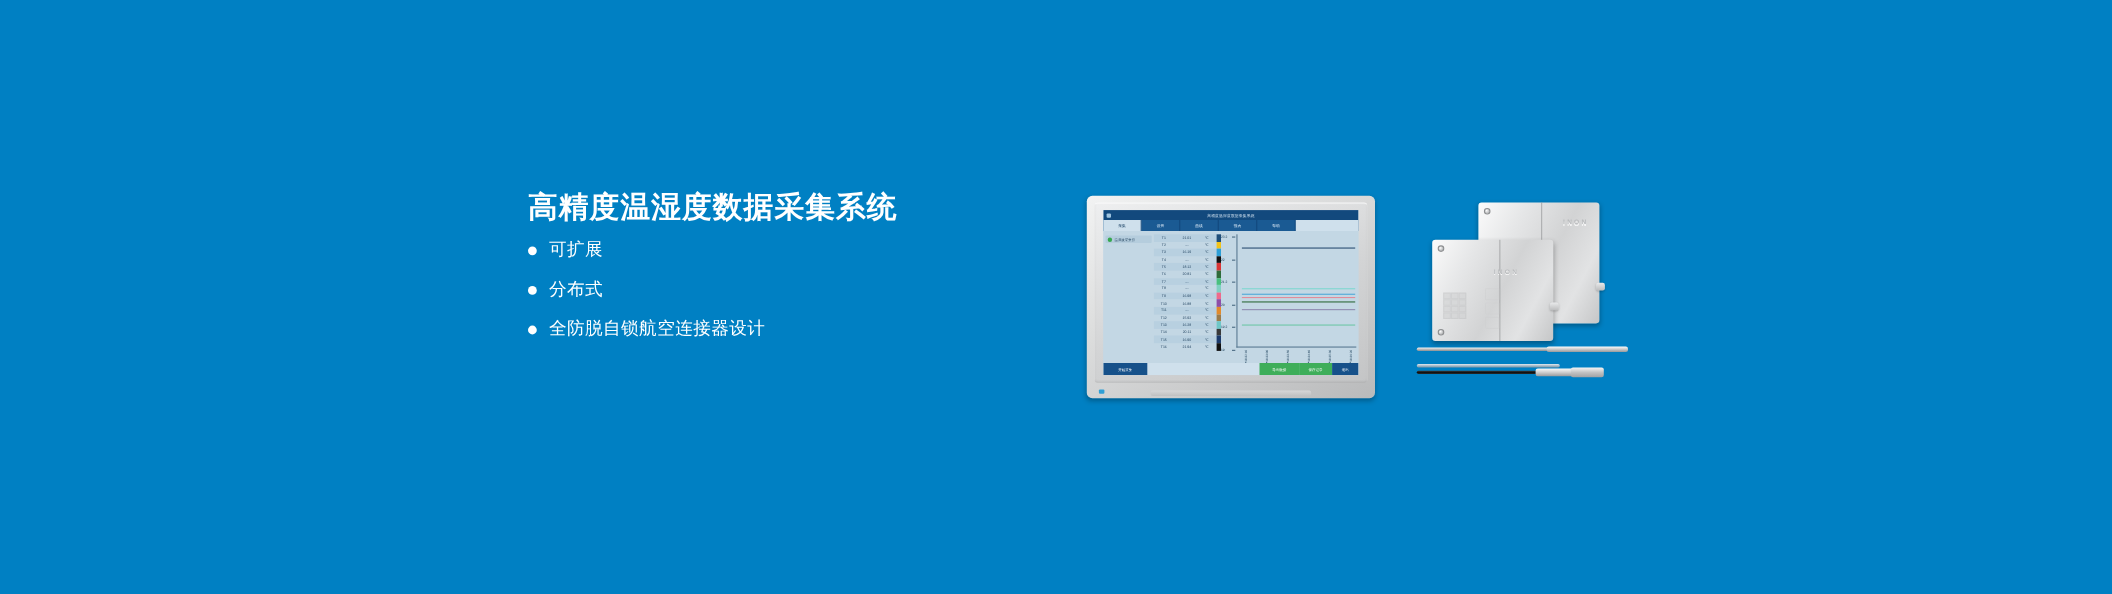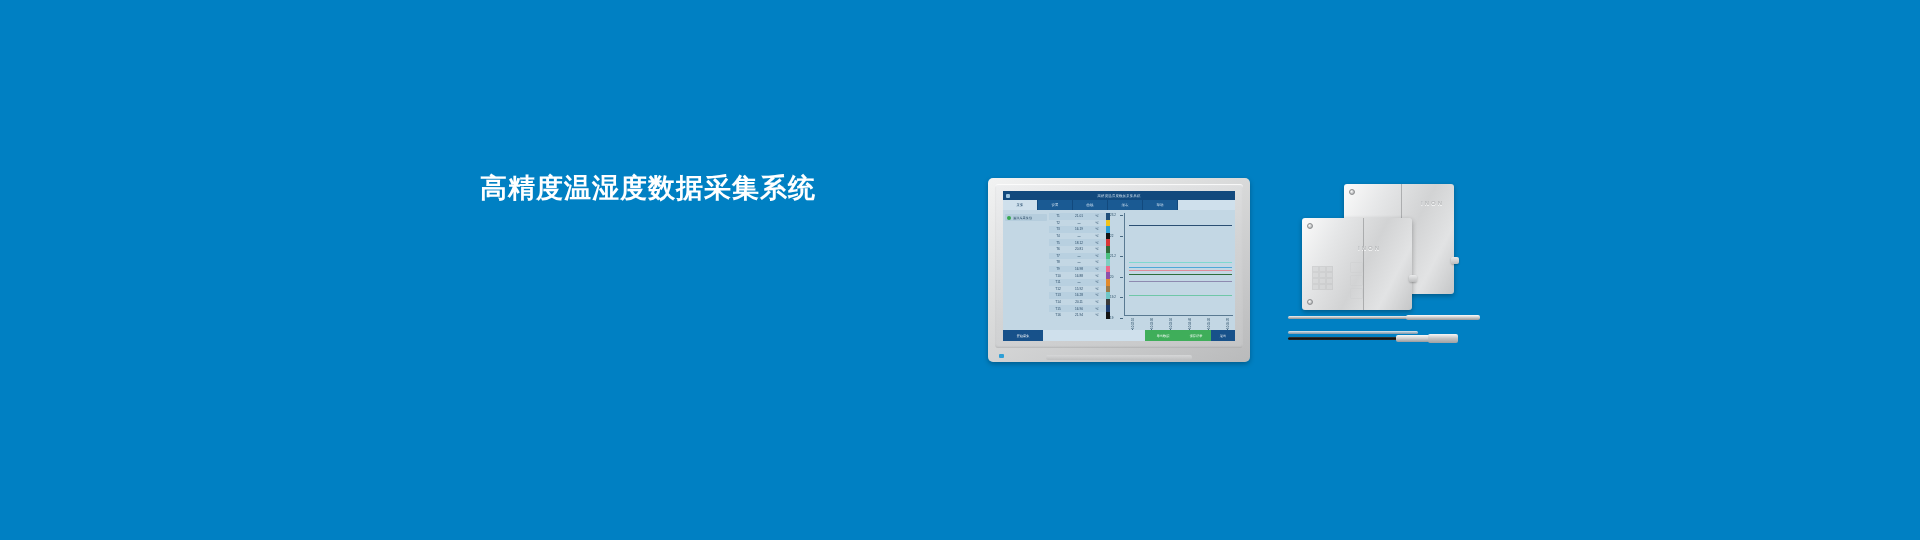--- a/index.html
+++ b/index.html
@@ -137,20 +137,34 @@
   .conn-nut{position:absolute;height:9px;border-radius:2px;
     background:linear-gradient(#f6f6f6,#c2c3c4 50%,#a0a1a3);}
 </style>
 </head>
 <body>
 
 <div class="banner">
 
   <div class="copy">
     <h1 class="title">高精度温湿度数据采集系统</h1>
+    <ul class="bullets">
+      <li>
+        <span class="dot"></span>
+        <span>可扩展</span>
+      </li>
+      <li>
+        <span class="dot"></span>
+        <span>分布式</span>
+      </li>
+      <li>
+        <span class="dot"></span>
+        <span>全防脱自锁航空连接器设计</span>
+      </li>
+    </ul>
   </div>
 
   <div class="monitor">
     <div class="mon-outer"></div>
     <div class="mon-bezel">
       <div class="screen">
 
         <div class="app-titlebar">
           <span class="tb-ico"></span>
           <span class="tb-text">高精度温湿度数据采集系统</span>

